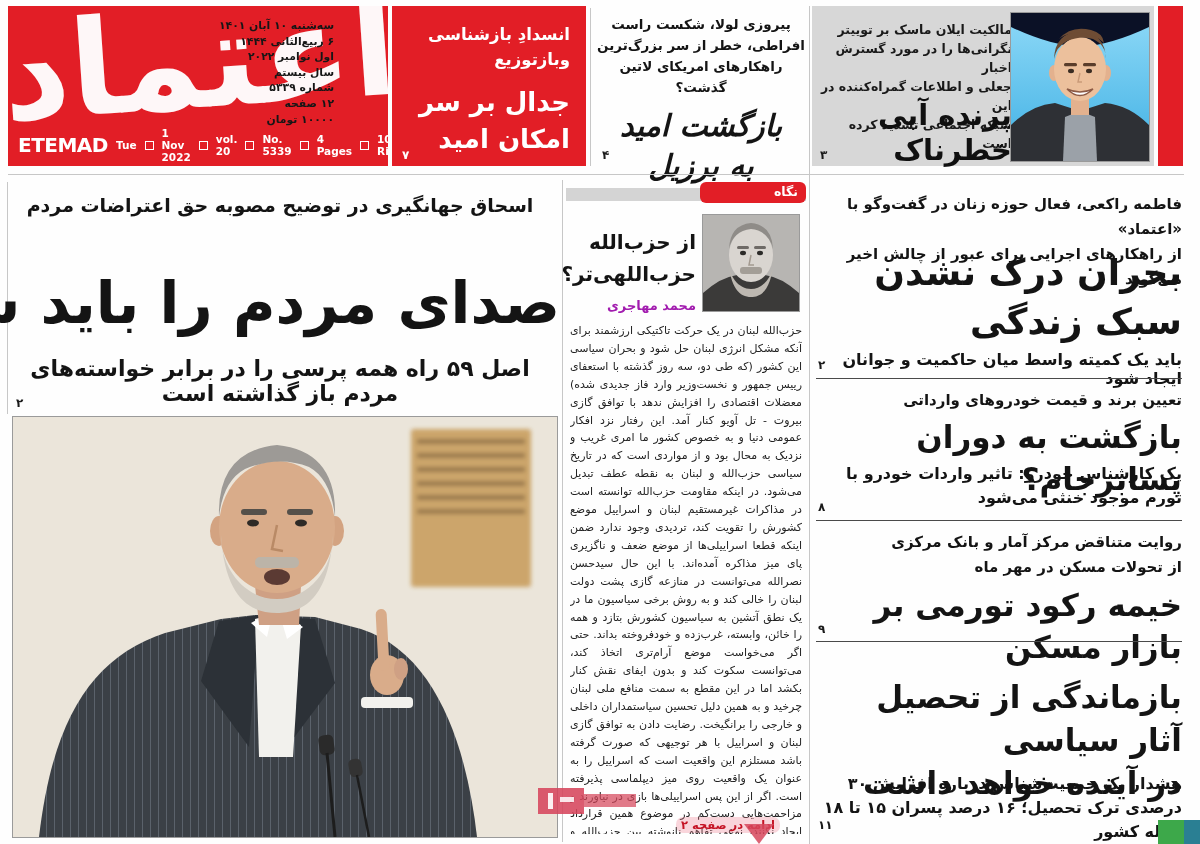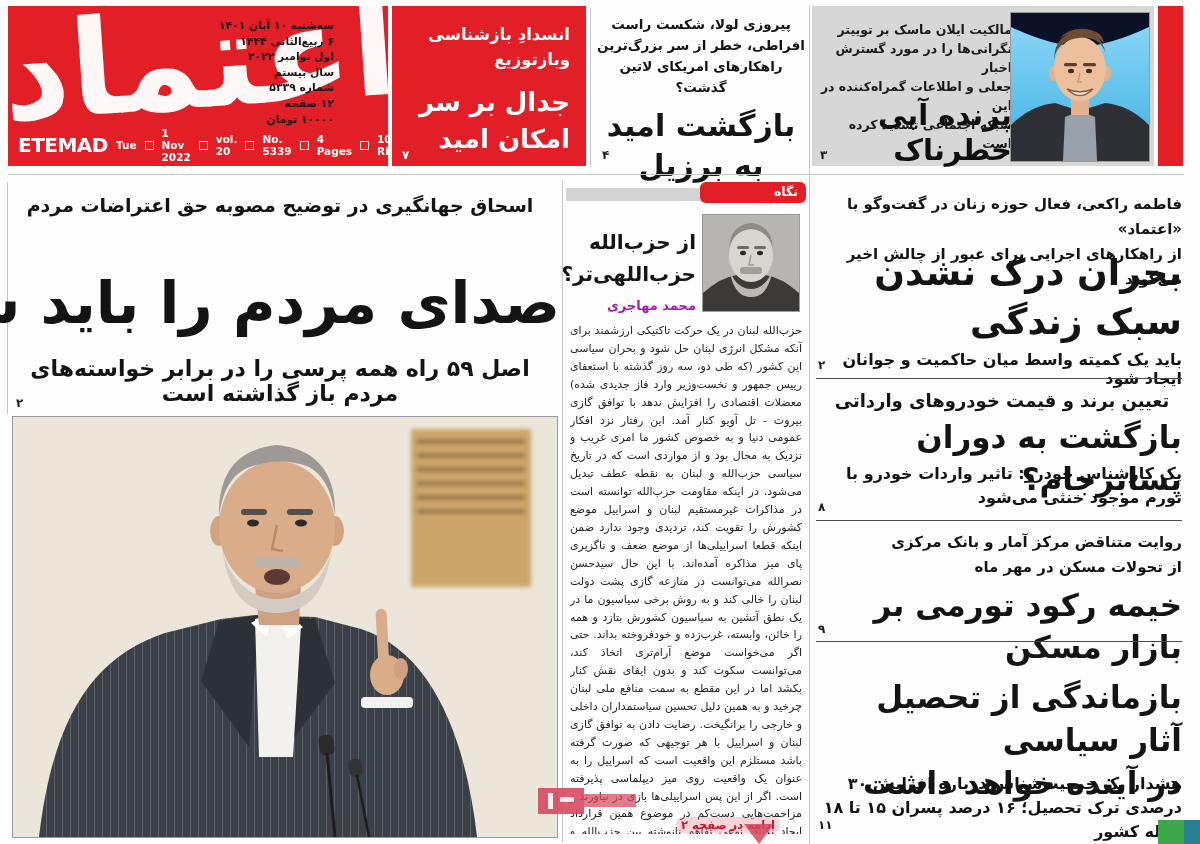--- a/index.html
+++ b/index.html
@@ -71,21 +71,21 @@
     </div>
     <div class="abs w" style="left:10px;bottom:4px;font-size:12px;font-weight:bold;">۷</div>
   </div>
 
   <div class="abs rtl ctr" style="left:596px;top:6px;width:210px;height:160px;">
     <div class="kick" style="margin-top:8px;font-size:13.5px;line-height:21px;">
       <div>پیروزی لولا، شکست راست</div>
       <div>افراطی، خطر از سر بزرگ‌ترین</div>
       <div>راهکارهای امریکای لاتین گذشت؟</div>
     </div>
-    <div class="headline" style="margin-top:8px;font-size:30px;line-height:40px;">
+    <div class="headline" style="margin-top:8px;font-size:30px;line-height:40px;font-style:italic;">
       <div>بازگشت امید</div>
       <div>به برزیل</div>
     </div>
     <div class="abs pagenum" style="left:6px;bottom:4px;">۴</div>
   </div>
 
   <div class="abs" style="left:812px;top:6px;width:342px;height:160px;background:#d7d7d7;">
     <div class="abs rtl tr kick" style="left:8px;top:14px;width:192px;font-size:12.5px;line-height:19px;color:#191919;">
       <div>مالکیت ایلان ماسک بر توییتر</div>
       <div>نگرانی‌ها را در مورد گسترش اخبار</div>
@@ -260,21 +260,21 @@
       <div>از راهکارهای اجرایی برای عبور از چالش اخیر می‌گوید</div>
     </div>
     <div class="abs rtl tr headline" style="right:2px;top:66px;width:360px;font-size:36px;line-height:49px;">
       <div>بحران درک نشدن</div>
       <div>سبک زندگی</div>
     </div>
     <div class="abs rtl tr b" style="right:2px;top:168px;width:360px;font-size:16px;">باید یک کمیته واسط میان حاکمیت و جوانان ایجاد شود</div>
     <div class="abs pagenum" style="left:2px;top:176px;">۲</div>
     <div class="abs rule-dark" style="left:0;top:196px;width:366px;"></div>
 
-    <div class="abs rtl tr kick" style="right:2px;top:206px;width:360px;font-size:18px;line-height:25px;text-align:center;">
+    <div class="abs rtl tr kick" style="right:2px;top:206px;width:360px;font-size:15px;line-height:25px;">
       <div>تعیین برند و قیمت خودروهای وارداتی</div>
     </div>
     <div class="abs rtl tr headline" style="right:2px;top:234px;width:360px;font-size:31px;line-height:42px;">
       <div>بازگشت به دوران پسابرجام؟</div>
     </div>
     <div class="abs rtl tr b" style="right:2px;top:280px;width:360px;font-size:16px;line-height:24px;">یک کارشناس خودرو: تاثیر واردات خودرو با تورم موجود خنثی می‌شود</div>
     <div class="abs pagenum" style="left:2px;top:318px;">۸</div>
     <div class="abs rule-dark" style="left:0;top:338px;width:366px;"></div>
 
     <div class="abs rtl tr kick" style="right:2px;top:348px;width:360px;font-size:15px;line-height:25px;">

